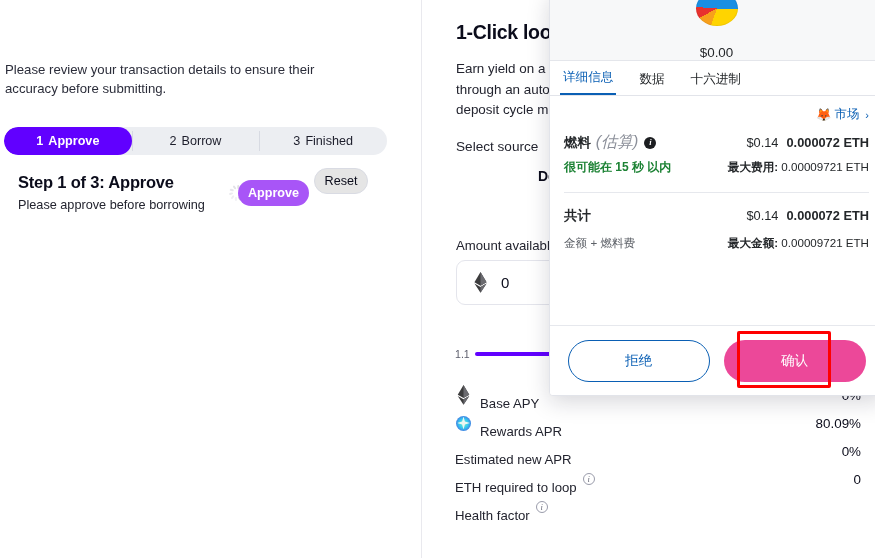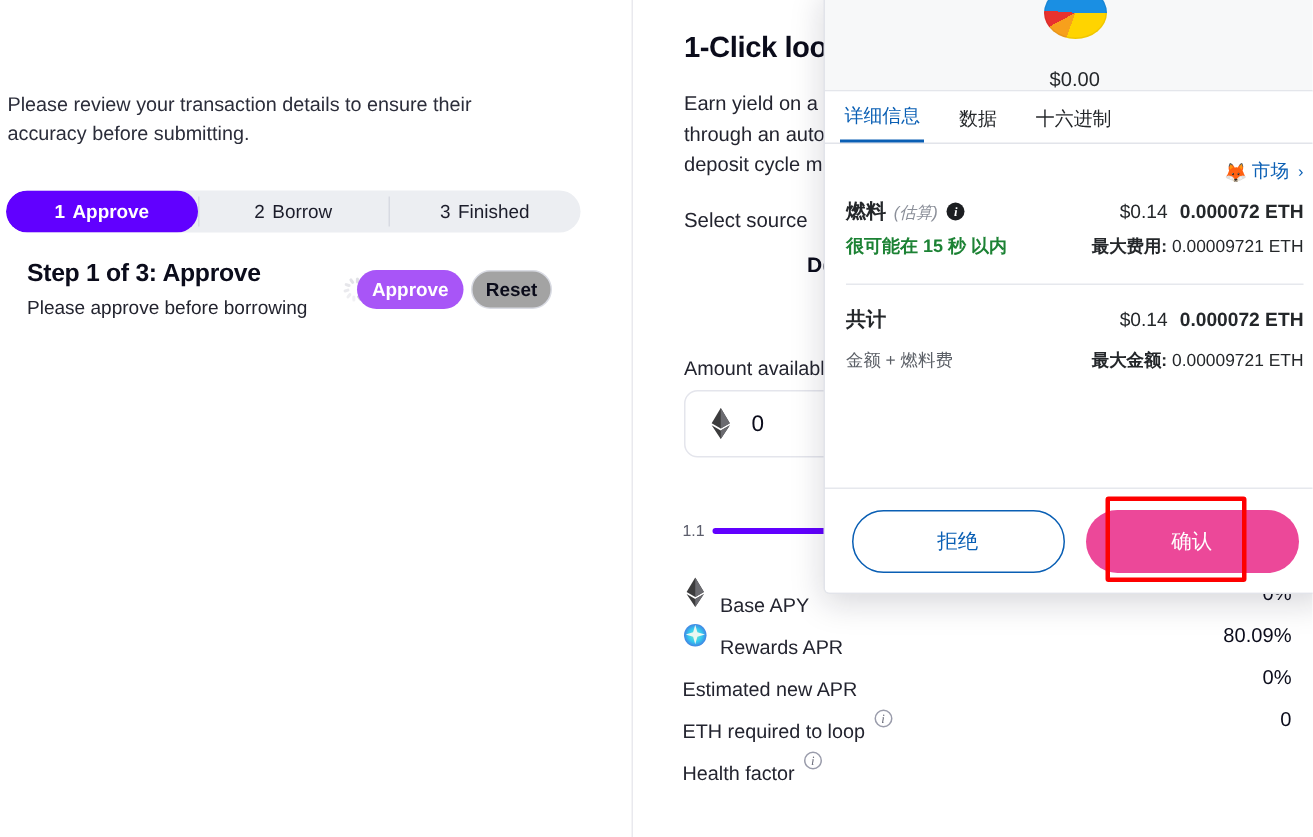--- a/index.html
+++ b/index.html
@@ -66,24 +66,24 @@
   }
 
   .btn-approve {
     position: absolute; left: 238px; top: 180px;
     width: 71px; height: 26px; border-radius: 13px;
     background: #a855f7; color: #fff; border: none;
     font-size: 12.6px; font-weight: 700;
     font-family: inherit; cursor: pointer;
   }
   .btn-reset {
-    position: absolute; left: 314px; top: 180px;
+    position: absolute; left: 314px; top: 168px;
     width: 54px; height: 26px; border-radius: 13px;
-    background: #a3a3a3; color: #0b0c1b; border: 1px solid #d9dbe3;
-    font-size: 12.6px; font-weight: 700;
+    background: #e5e5e5; color: #0b0c1b; border: 1px solid #d9dbe3;
+    font-size: 12.6px; font-weight: 400;
     font-family: inherit; cursor: pointer;
   }
 
   
   .mid-panel { position: absolute; left: 422px; top: 0; width: 453px; height: 558px; }
   .mid-title {
     position: absolute; left: 34px; top: 21px;
     font-size: 19.5px; font-weight: 700; color: #0b0c1b; letter-spacing: -0.3px;
     white-space: nowrap;
   }
@@ -190,21 +190,21 @@
   .mm-body { padding: 10px 14px 0 14px; }
   .mm-market {
     display: flex; align-items: center; justify-content: flex-end;
     color: #0a5fb4; font-size: 12.4px; cursor: pointer; margin-bottom: 9px;
   }
   .mm-market .fox { font-size: 12.5px; margin-right: 3px; }
   .mm-market .chev { margin-left: 6px; font-size: 11px; color: #0a5fb4; }
 
   .fee-row { display: flex; align-items: baseline; justify-content: space-between; }
   .fee-left-title { font-size: 13.4px; font-weight: 700; color: #24272a; display: flex; align-items: center; }
-  .fee-left-title .est { font-weight: 400; font-style: italic; color: #8b8f99; margin-left: 5px; font-size: 11px; }
+  .fee-left-title .est { font-weight: 400; font-style: italic; color: #8b8f99; margin-left: 5px; font-size: 16px; }
   .fee-info {
     display: inline-flex; align-items: center; justify-content: center;
     width: 12px; height: 12px; border-radius: 50%; background: #1c1e21; color: #fff;
     font-size: 8.5px; margin-left: 6px;
     font-family: "Liberation Serif", serif; font-style: italic; line-height: 1;
   }
   .fee-right { display: flex; align-items: baseline; gap: 8px; white-space: nowrap; }
   .fee-usd { font-size: 12.8px; color: #24272a; }
   .fee-eth { font-size: 12.8px; font-weight: 700; color: #24272a; }
 

